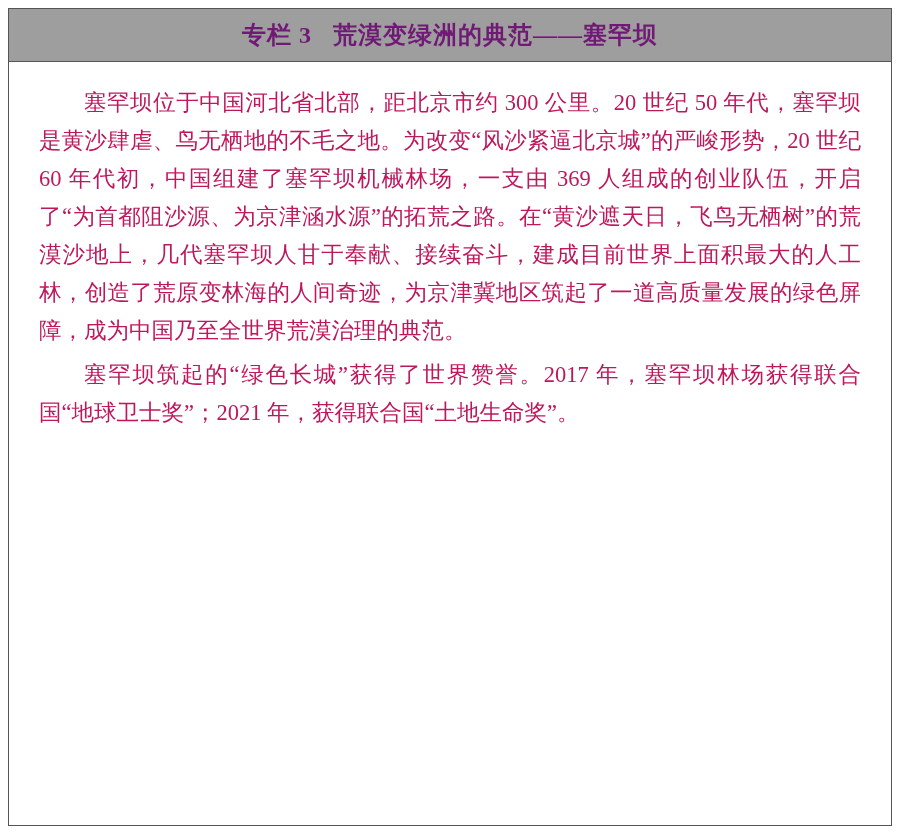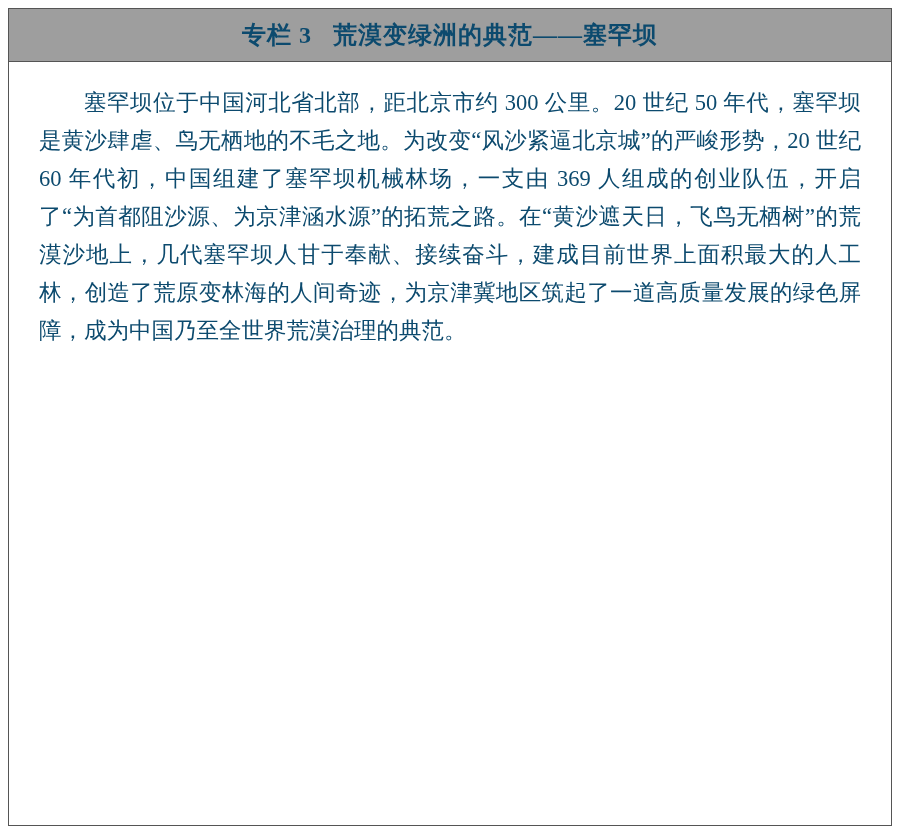--- a/index.html
+++ b/index.html
@@ -26,40 +26,41 @@
     height: 52px;
     background: #9e9e9e;
     border-bottom: 1px solid #555555;
     display: flex;
     align-items: center;
     justify-content: center;
   }
   .box-title {
     font-size: 24px;
     font-weight: bold;
-    color: #0c4a6e;
+    color: #701a75;
     letter-spacing: 1px;
     white-space: pre;
   }
   .box-body {
     padding: 22px 30px 10px 30px;
   }
   .para {
     font-size: 22.5px;
     line-height: 38px;
-    color: #0c4a6e;
+    color: #be185d;
     text-align: justify;
     text-justify: inter-ideograph;
     text-indent: 2em;
     margin: 0 0 6px 0;
   }
 </style>
 </head>
 <body>
 
 <div class="box">
   <div class="box-header">
     <div class="box-title">专栏 3   荒漠变绿洲的典范——塞罕坝</div>
   </div>
   <div class="box-body">
     <p class="para">塞罕坝位于中国河北省北部，距北京市约 300 公里。20 世纪 50 年代，塞罕坝是黄沙肆虐、鸟无栖地的不毛之地。为改变“风沙紧逼北京城”的严峻形势，20 世纪 60 年代初，中国组建了塞罕坝机械林场，一支由 369 人组成的创业队伍，开启了“为首都阻沙源、为京津涵水源”的拓荒之路。在“黄沙遮天日，飞鸟无栖树”的荒漠沙地上，几代塞罕坝人甘于奉献、接续奋斗，建成目前世界上面积最大的人工林，创造了荒原变林海的人间奇迹，为京津冀地区筑起了一道高质量发展的绿色屏障，成为中国乃至全世界荒漠治理的典范。</p>
+    <p class="para">塞罕坝筑起的“绿色长城”获得了世界赞誉。2017 年，塞罕坝林场获得联合国“地球卫士奖”；2021 年，获得联合国“土地生命奖”。</p>
   </div>
 </div>
 
 </body></html>

